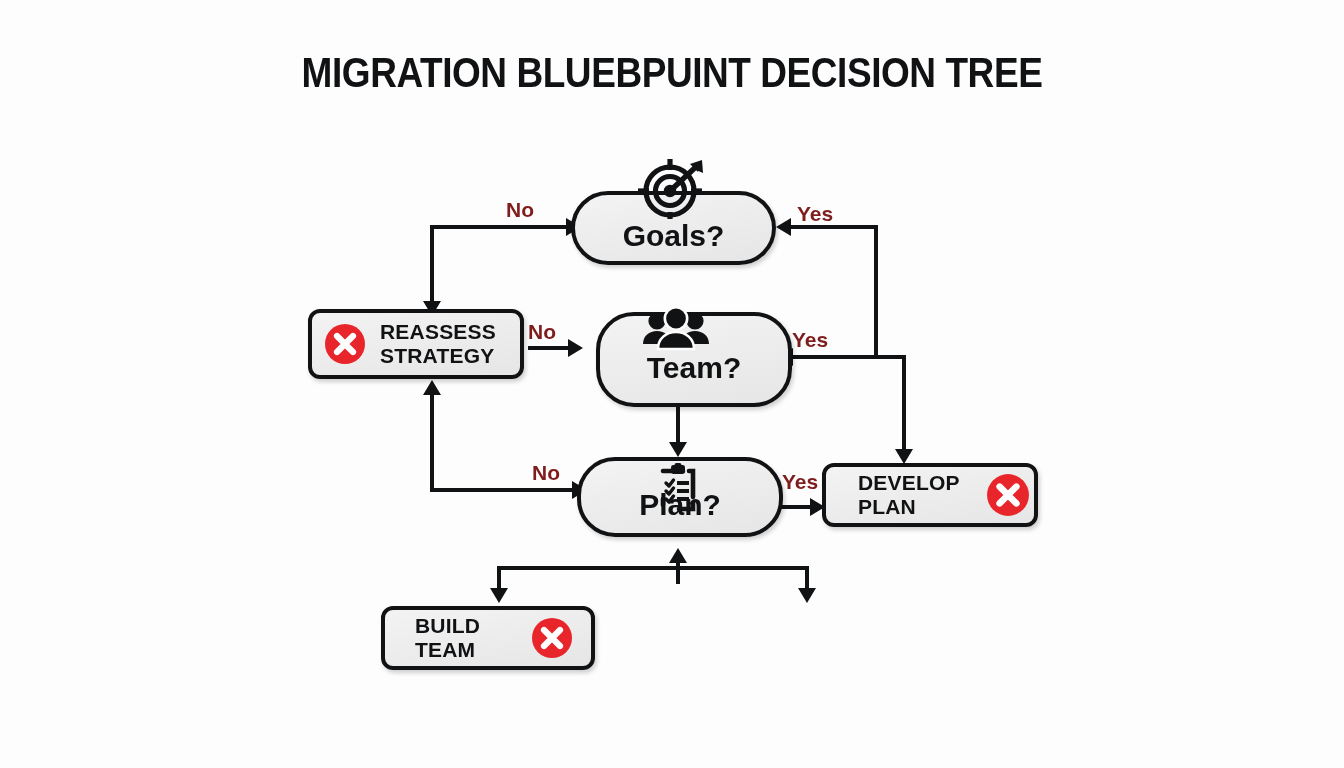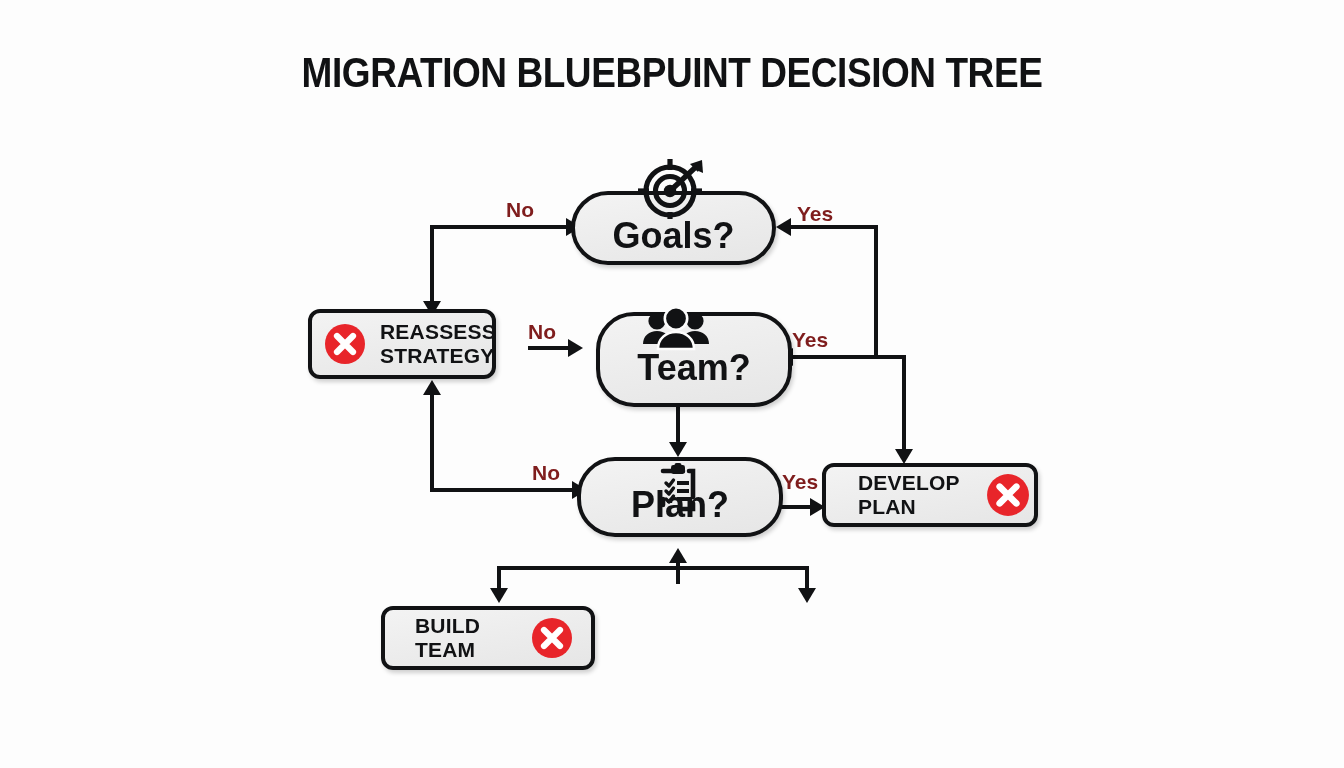--- a/index.html
+++ b/index.html
@@ -34,21 +34,21 @@
     box-shadow:2px 3px 4px rgba(0,0,0,.18);
     display:flex;
     align-items:center;
     z-index:5;
   }
   .decision{
     border-radius:38px;
     justify-content:center;
   }
   .decision .nlabel{
-    font-size:36px;font-weight:bold;color:#111214;
+    font-size:30px;font-weight:bold;color:#111214;
     line-height:1;
     margin-top:16px;
   }
   .action{
     border-radius:12px;
     padding:0 14px;
     justify-content:space-between;
     gap:26px;
   }
   .action .nlabel{
@@ -184,21 +184,21 @@
       <rect x="23.5" y="0" width="7" height="5" rx="2" fill="#111214"></rect>
       <line x1="26" y1="20" x2="38" y2="20" stroke="#111214" stroke-width="4"></line>
       <line x1="26" y1="28" x2="38" y2="28" stroke="#111214" stroke-width="4"></line>
       <line x1="26" y1="36" x2="38" y2="36" stroke="#111214" stroke-width="4"></line>
       <polyline points="15,20 18,23 22.5,17" fill="none" stroke="#111214" stroke-width="3.4" stroke-linecap="round" stroke-linejoin="round"></polyline>
       <polyline points="15,28 18,31 22.5,25" fill="none" stroke="#111214" stroke-width="3.4" stroke-linecap="round" stroke-linejoin="round"></polyline>
       <polyline points="15,36 18,39 22.5,33" fill="none" stroke="#111214" stroke-width="3.4" stroke-linecap="round" stroke-linejoin="round"></polyline>
     </svg>
   </div>
 
-  <div class="node action" style="left:308px;top:289px;width:188px;height:70px;padding-left:12px;justify-content:flex-start;gap:14px;">
+  <div class="node action" style="left:308px;top:289px;width:216px;height:70px;padding-left:12px;justify-content:flex-start;gap:14px;">
     <svg class="badge" width="42" height="42" viewBox="0 0 42 42">
       <circle cx="21" cy="21" r="20" fill="#e8252a"></circle>
       <path d="M13 13 L29 29 M29 13 L13 29" stroke="#ffffff" stroke-width="6.2" stroke-linecap="round"></path>
     </svg>
     <span class="nlabel">REASSESS
 STRATEGY</span>
   </div>
 
   <div class="node action" style="left:822px;top:443px;width:216px;height:64px;padding:0 16px 0 32px;">
     <span class="nlabel">DEVELOP

